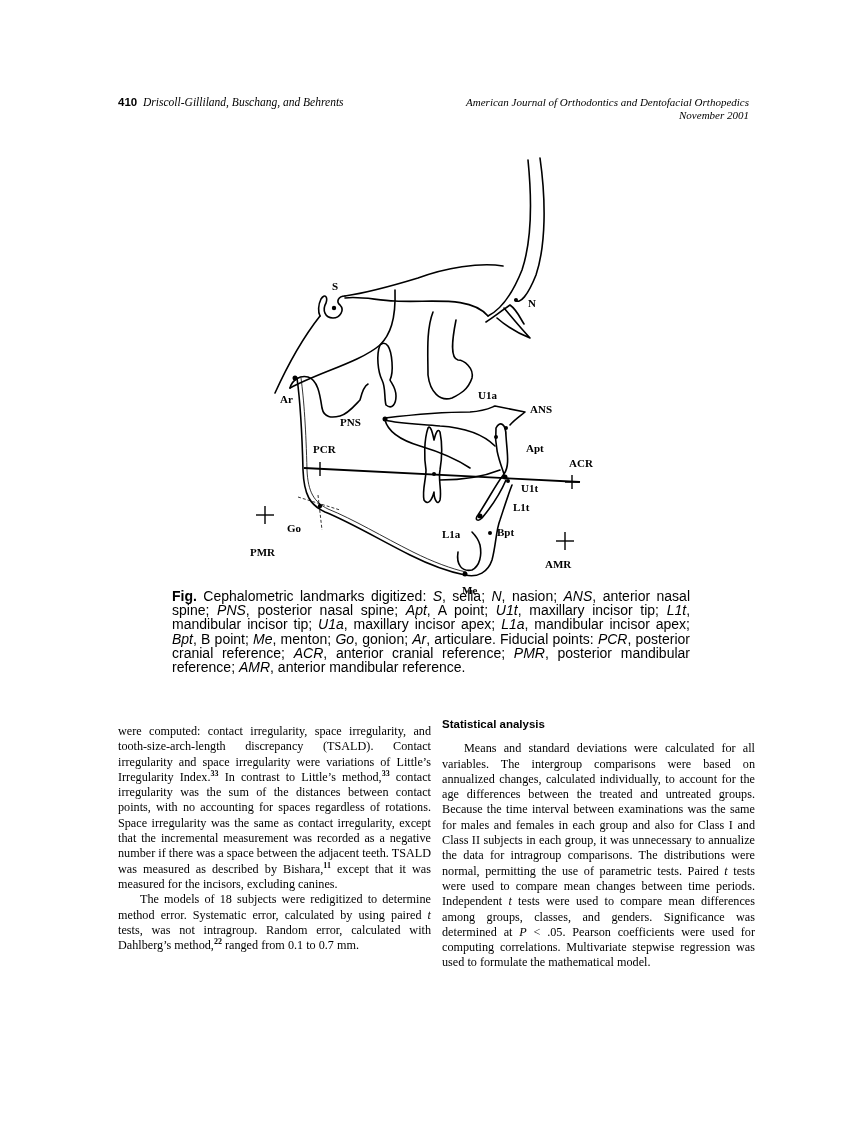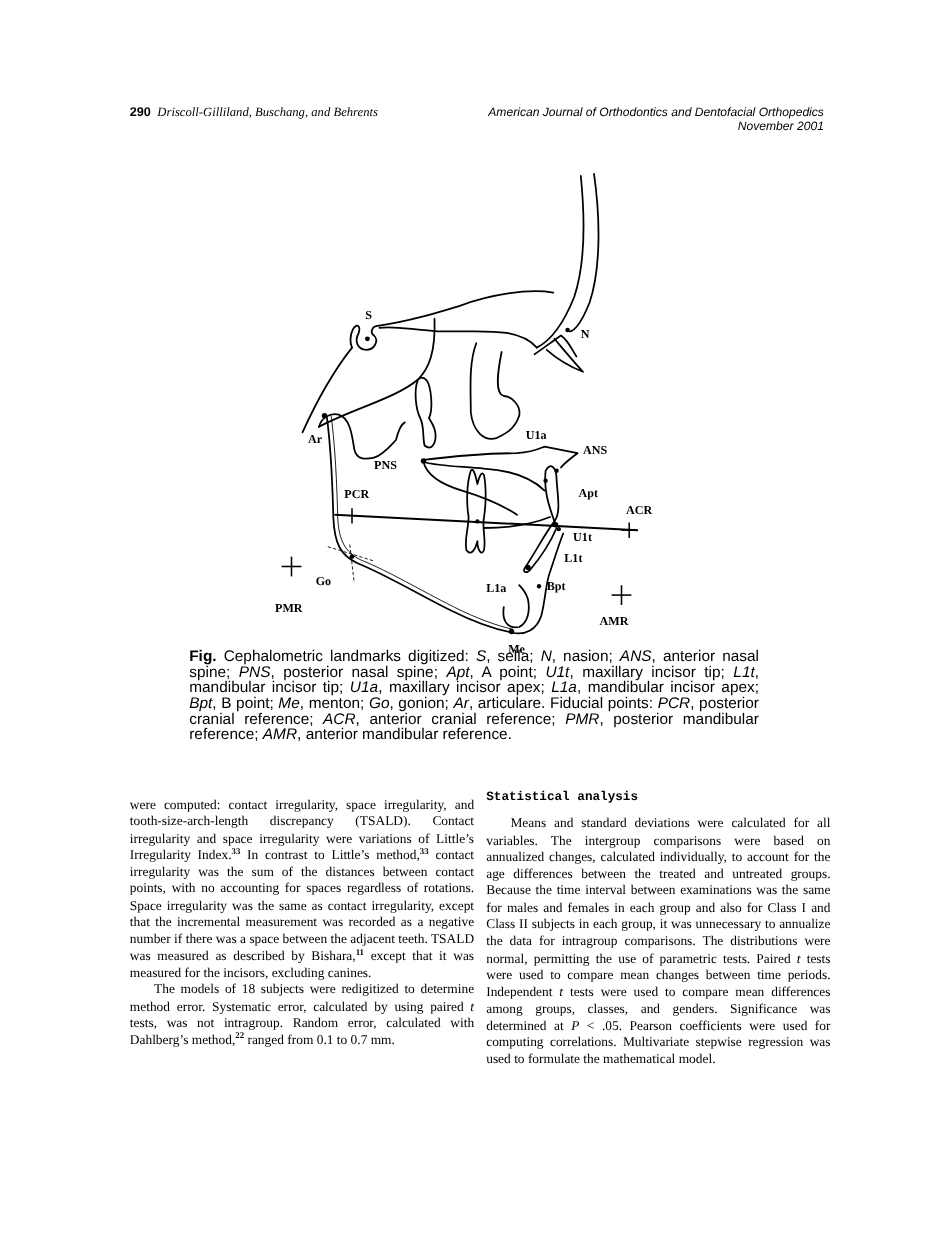--- a/index.html
+++ b/index.html
@@ -1,36 +1,36 @@
 <!DOCTYPE html>
 <html><head>
   <meta charset="utf-8">
   <style>
     html, body { margin: 0; padding: 0; background: #ffffff; }
     body { width: 862px; height: 1122px; position: relative; overflow: hidden; color: #000; }
     .header-left { position: absolute; left: 118px; top: 96px; font-family: "Liberation Serif", serif; font-size: 11.5px; font-style: italic; }
     .header-left .page-num { font-family: "Liberation Sans", sans-serif; font-style: normal; font-weight: bold; font-size: 11.5px; margin-right: 3px; }
-    .header-right { position: absolute; right: 113px; top: 96px; text-align: right; font-family: Liberation Sans, sans-serif; font-size: 11px; font-style: italic; line-height: 13px; }
+    .header-right { position: absolute; right: 113px; top: 96px; text-align: right; font-family: Liberation Serif, serif; font-size: 11px; font-style: italic; line-height: 13px; }
     .figure { position: absolute; left: 0; top: 0; width: 862px; height: 600px; }
     .caption { position: absolute; left: 172px; top: 589px; width: 518px; font-family: "Liberation Sans", sans-serif; font-size: 14px; line-height: 14.2px; text-align: justify; }
     .caption b { font-weight: bold; }
     .col { position: absolute; top: 724px; width: 313px; font-family: "Liberation Serif", serif; font-size: 12.2px; line-height: 15.3px; text-align: justify; }
     .col-left { left: 118px; }
     .col-right { left: 442px; }
     .col p { margin: 0; }
     .indent { text-indent: 22px; }
-    .section-heading { font-family: Liberation Mono, monospace; font-weight: bold; font-size: 11.5px; margin: -7px 0 9px 0 !important; }
+    .section-heading { font-family: Liberation Sans, sans-serif; font-weight: bold; font-size: 11.5px; margin: -7px 0 9px 0 !important; }
     sup { font-size: 8px; line-height: 0; font-weight: bold; }
     .lbl { font-family: "Liberation Serif", serif; font-weight: bold; font-size: 11px; }
   </style>
 </head>
 <body>
 
 <div class="header-left">
-  <span class="page-num">290</span>
+  <span class="page-num">410</span>
   <span>Driscoll-Gilliland, Buschang, and Behrents</span>
 </div>
 <div class="header-right">
   <div>American Journal of Orthodontics and Dentofacial Orthopedics</div>
   <div>November 2001</div>
 </div>
 
 <svg class="figure" viewBox="0 0 862 600" width="862" height="600" xmlns="http://www.w3.org/2000/svg">
   <g fill="none" stroke="#000" stroke-width="1.6" stroke-linecap="round" stroke-linejoin="round">
 

